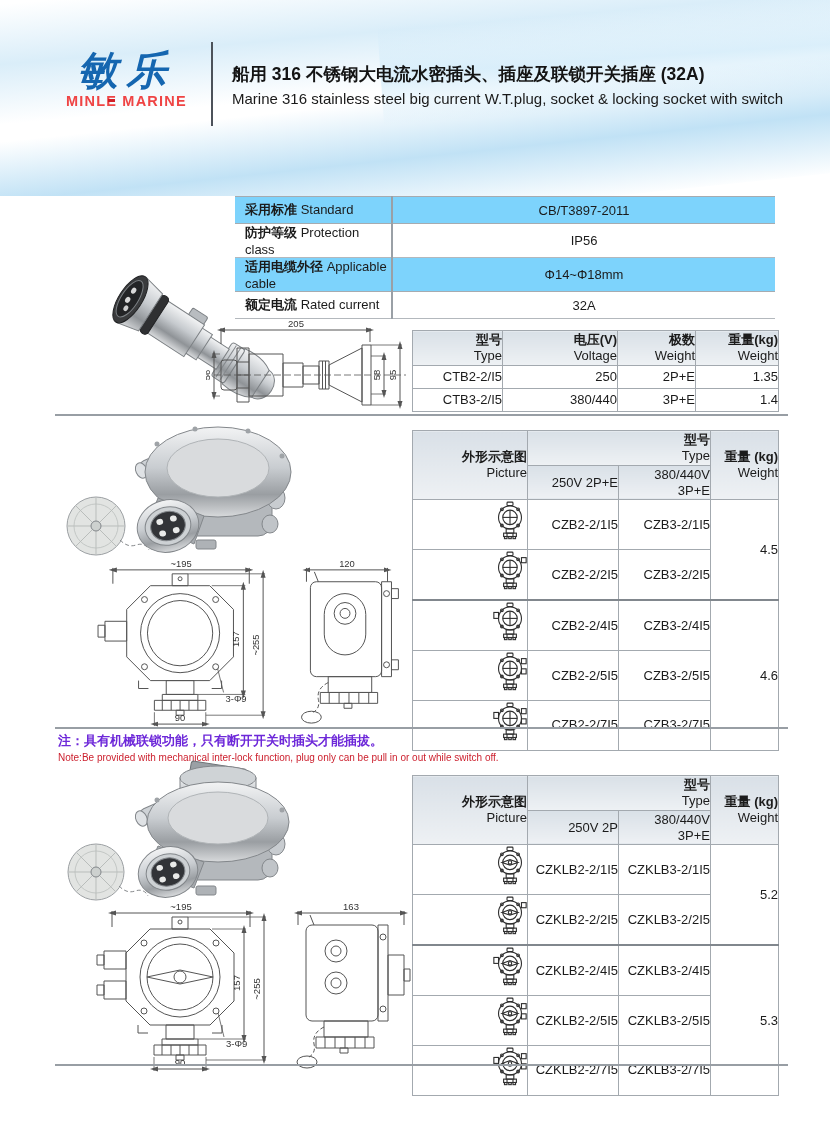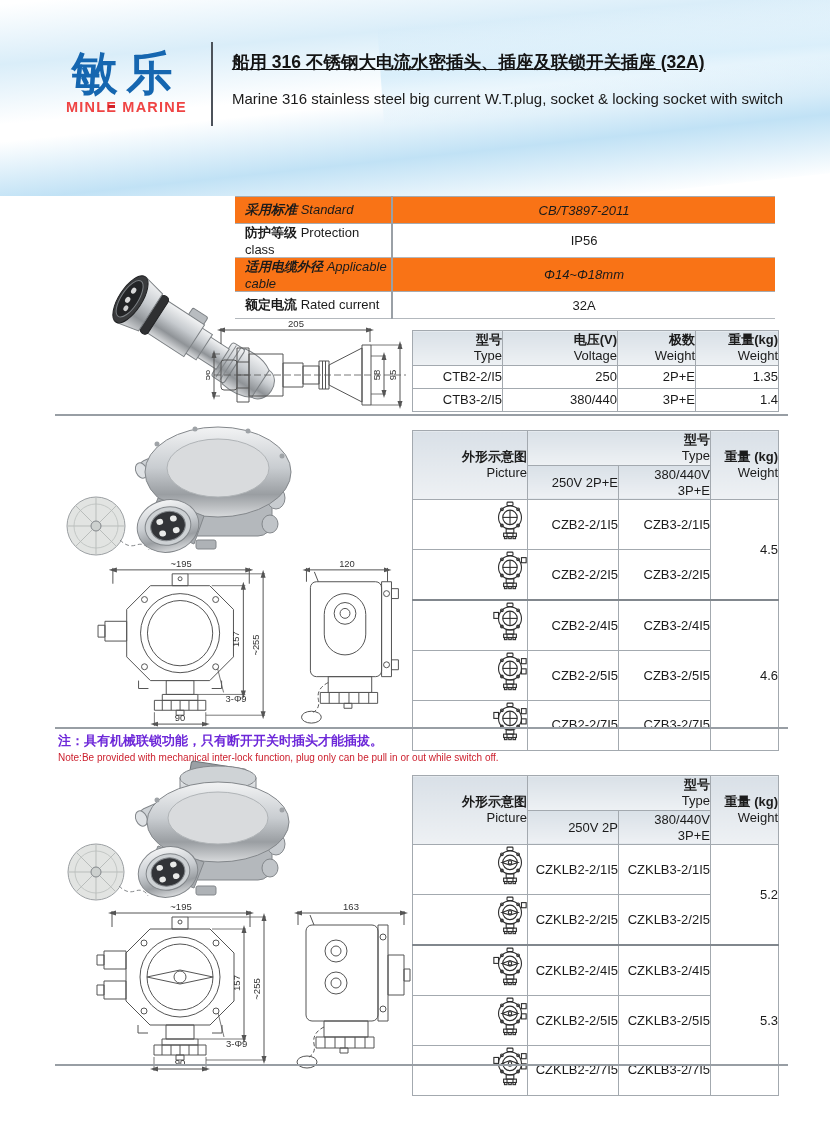--- a/index.html
+++ b/index.html
@@ -9,34 +9,34 @@
   
   .hero{position:absolute;left:0;top:0;width:830px;height:196px;overflow:hidden;}
   .wave{position:absolute;}
   .wave-a{top:-34px;left:-90px;width:1060px;height:120px;transform:rotate(-5deg);
           background:linear-gradient(to bottom,rgba(255,255,255,0),rgba(187,223,244,.55),rgba(255,255,255,0));}
   .wave-b{top:96px;left:-120px;width:1120px;height:118px;transform:rotate(-6deg);
           background:linear-gradient(to bottom,rgba(255,255,255,0),rgba(172,216,242,.75),rgba(236,247,253,.15));}
   .wave-c{top:6px;left:380px;width:560px;height:100px;transform:rotate(-4deg);
           background:linear-gradient(to bottom,rgba(255,255,255,0),rgba(205,233,249,.7),rgba(255,255,255,0));}
   
-  .logo-cn{font-size:46px;font-weight:700;letter-spacing:9px;color:#1566b0;line-height:1;}
+  .logo-cn{font-size:40px;font-weight:700;letter-spacing:9px;color:#1566b0;line-height:1;font-style:italic;}
   .logo-en{font-size:14.5px;font-weight:700;letter-spacing:1.2px;color:#ef4444;margin-top:3px;}
   .logo-e{position:relative;display:inline-block;}
   .logo-e::after{content:"";position:absolute;left:2px;top:6px;width:7px;height:3px;background:#d22027;}
   .vdiv{width:2px;background:#4c525a;}
   .title-cn{font-size:17.5px;font-weight:700;color:#141414;white-space:nowrap;}
   .title-en{font-size:15px;color:#1a1a1a;white-space:nowrap;}
   
   table{border-collapse:collapse;table-layout:fixed;}
   .spec{width:540px;font-size:13px;}
   .spec td{height:26px;padding:0;border-bottom:1px solid #b3b8bd;}
   .spec tr:first-child td{border-top:1px solid #b3b8bd;}
   .spec td.lbl{padding-left:10px;text-align:left;border-right:2px solid #9aa0a6;}
-  .spec tr.shade td{background:#f97316;border-top:1px solid #a6abb0;border-bottom:1px solid #a6abb0;font-style:italic;}
+  .spec tr.shade td{background:#7dd3fc;border-top:1px solid #a6abb0;border-bottom:1px solid #a6abb0;}
   .spec td.val{text-align:center;}
   .cn{font-weight:700;}
   
   .dtable{width:366px;font-size:13px;background:#fff;border:1px solid #878d93;}
   .dtable th,.dtable td{border:1px solid #a3a9af;text-align:right;padding:1px 0;line-height:1.22;}
   .dtable thead th{background:linear-gradient(#d9e0e7,#eef1f4);font-weight:400;}
   .dtable .cn{font-weight:700;}
   .rowh20 td{height:20px;}
   .rowh45 td{height:45px;}
   .split td{border-top:2px solid #81878d;}
@@ -101,21 +101,21 @@
     <div class="wave wave-a"></div>
     <div class="wave wave-c"></div>
     <div class="wave wave-b"></div>
   </div>
 
   <div class="abs" style="left:66px;top:50px;text-align:center;">
     <div class="logo-cn">敏乐</div>
     <div class="logo-en"><span>MINL</span><span class="logo-e">E</span> <span>MARINE</span></div>
   </div>
   <div class="abs vdiv" style="left:211px;top:42px;height:84px;"></div>
-  <div class="abs title-cn" style="left:232px;top:50px;text-decoration:underline;">船用 316 不锈钢大电流水密插头、插座及联锁开关插座 (32A)</div>
+  <div class="abs title-cn" style="left:232px;top:62px;">船用 316 不锈钢大电流水密插头、插座及联锁开关插座 (32A)</div>
   <div class="abs title-en" style="left:232px;top:90px;">Marine 316 stainless steel big current W.T.plug, socket &amp; locking socket with switch</div>
 
   <table class="spec abs" style="left:235px;top:196px;">
     <colgroup>
         <col style="width:157px">
         <col style="width:383px">
       </colgroup>
     <tbody>
       <tr class="shade">
         <td class="lbl"><span class="cn">采用标准</span> <span>Standard</span></td>

